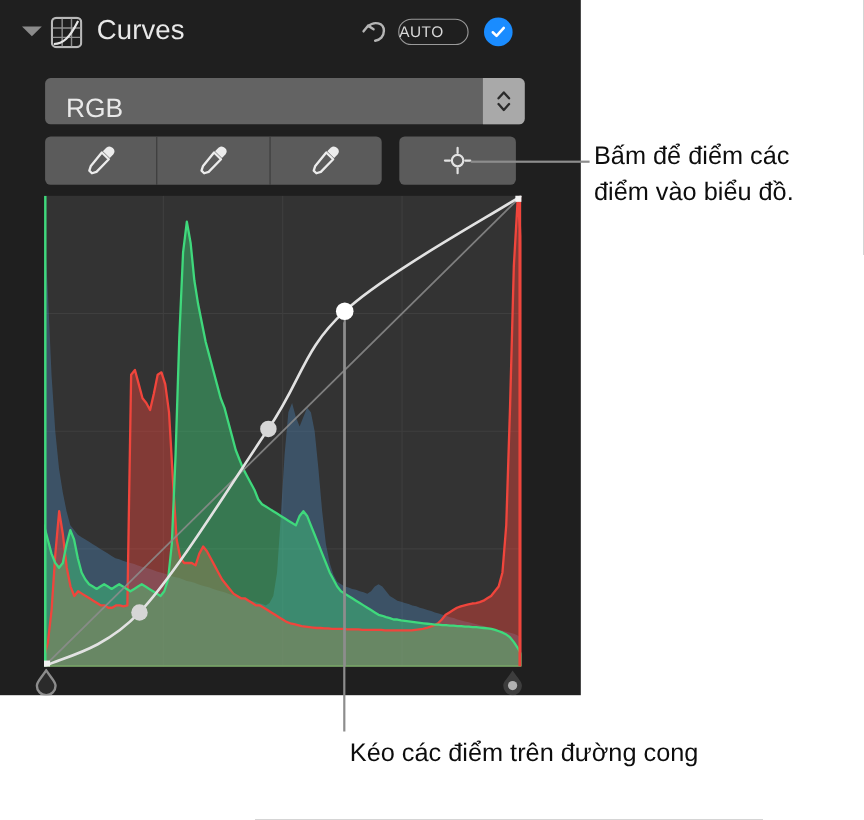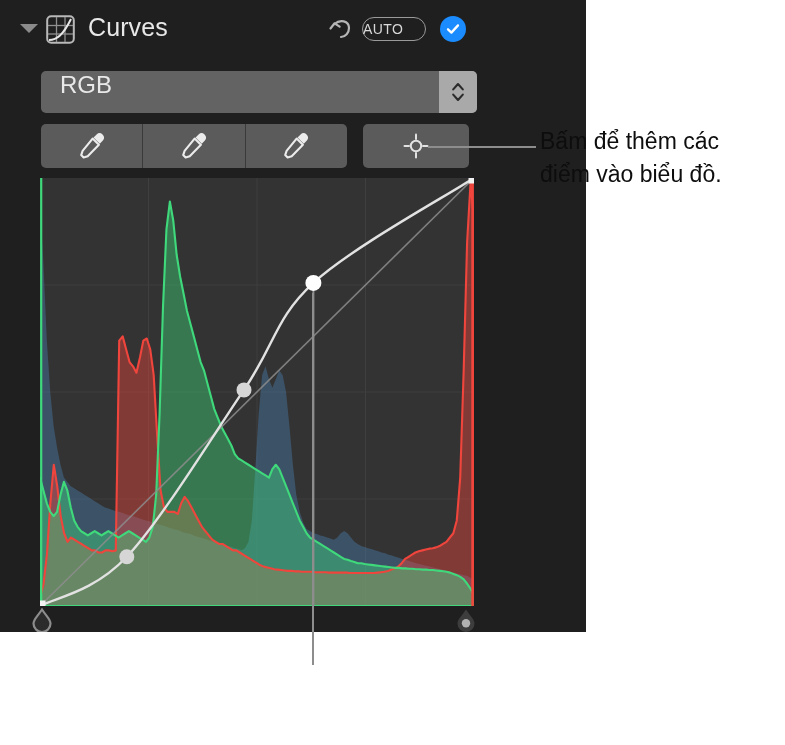--- a/index.html
+++ b/index.html
@@ -7,21 +7,21 @@
     width: 785px; height: 745px;
     background: #ffffff;
     font-family: "Liberation Sans", sans-serif;
     overflow: hidden;
   }
   #root { position: relative; width: 785px; height: 745px; background:#fff; }
 
   
   .panel {
     position: absolute; left: 0; top: 0;
-    width: 586px; height: 632px;
+    width: 528px; height: 632px;
     background: #1f1f1f;
   }
 
   
   .hdr { position: absolute; left: 0; top: 0; width: 513px; height: 58px; }
 
   .disclosure {
     position: absolute; left: 20px; top: 24px;
     width: 0; height: 0;
     border-left: 9px solid transparent;
@@ -54,21 +54,21 @@
     width: 26px; height: 26px; border-radius: 50%;
     background: #1a8cff;
     display: flex; align-items: center; justify-content: center;
   }
 
   
   .rgb-select {
     position: absolute; left: 41px; top: 71px;
     width: 436px; height: 42px;
     background: #636363; border-radius: 5px;
-    display: flex; align-items: flex-start;
+    display: flex; align-items: flex-end;
   }
   .rgb-label { margin-left: 19px; font-size: 24px; color: #e9e9e9; }
   .stepper {
     position: absolute; right: 0; top: 0;
     width: 38px; height: 42px;
     background: #a9a9a9; border-radius: 0 5px 5px 0;
     display: flex; align-items: center; justify-content: center;
   }
 
   
@@ -247,21 +247,22 @@
     <div class="handle-right">
       <svg width="20" height="24" viewBox="0 0 20 24">
         <path d="M10 1.5 C15 9 18.5 11.5 18.5 15.5 A8.5 8.5 0 0 1 1.5 15.5 C1.5 11.5 5 9 10 1.5 Z" fill="#3d3d3d"></path>
         <circle cx="10" cy="15.2" r="4.2" fill="#b2b2b2"></circle>
       </svg>
     </div>
   </div>
 
   <div class="leader-top"></div>
   <div class="callout-top">
-    <div>Bấm để thêm các</div>
+    <div>Bấm để điểm các</div>
     <div>điểm vào biểu đồ.</div>
   </div>
 
   <div class="leader-bottom"></div>
   <div class="callout-bottom">
+    <div>Kéo các điểm trên đường cong</div>
   </div>
 
 </div>
 
 </body></html>

